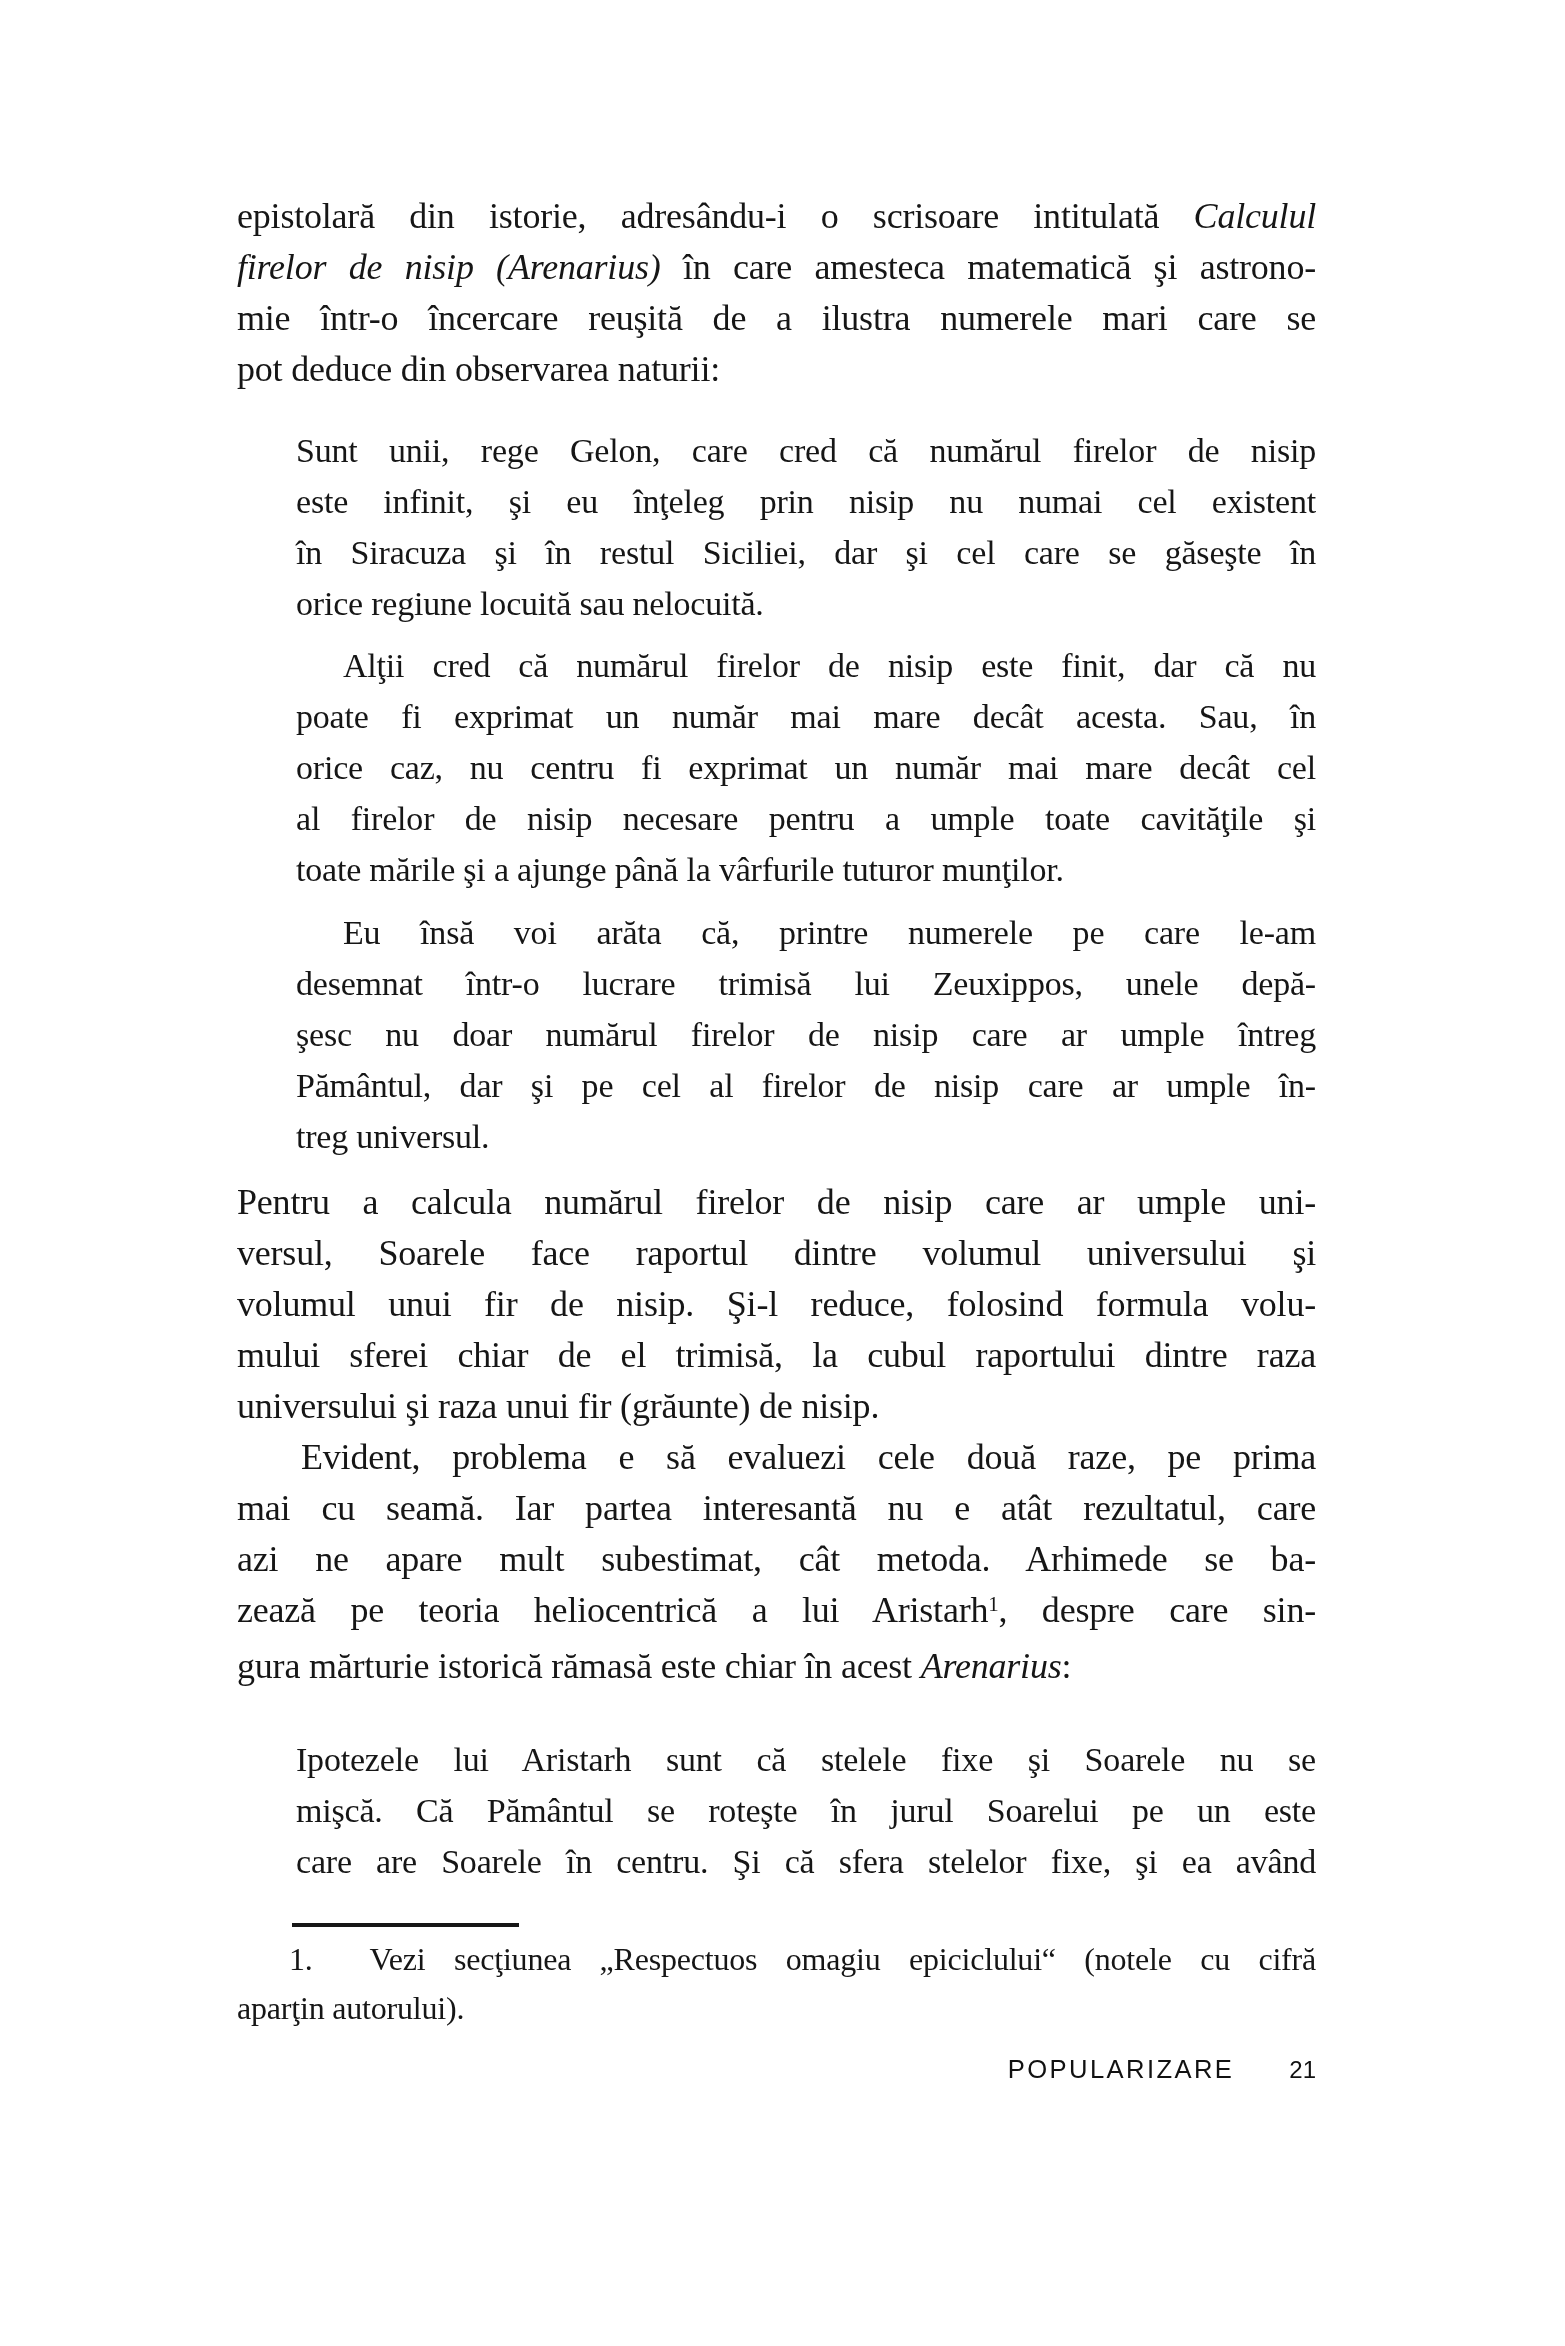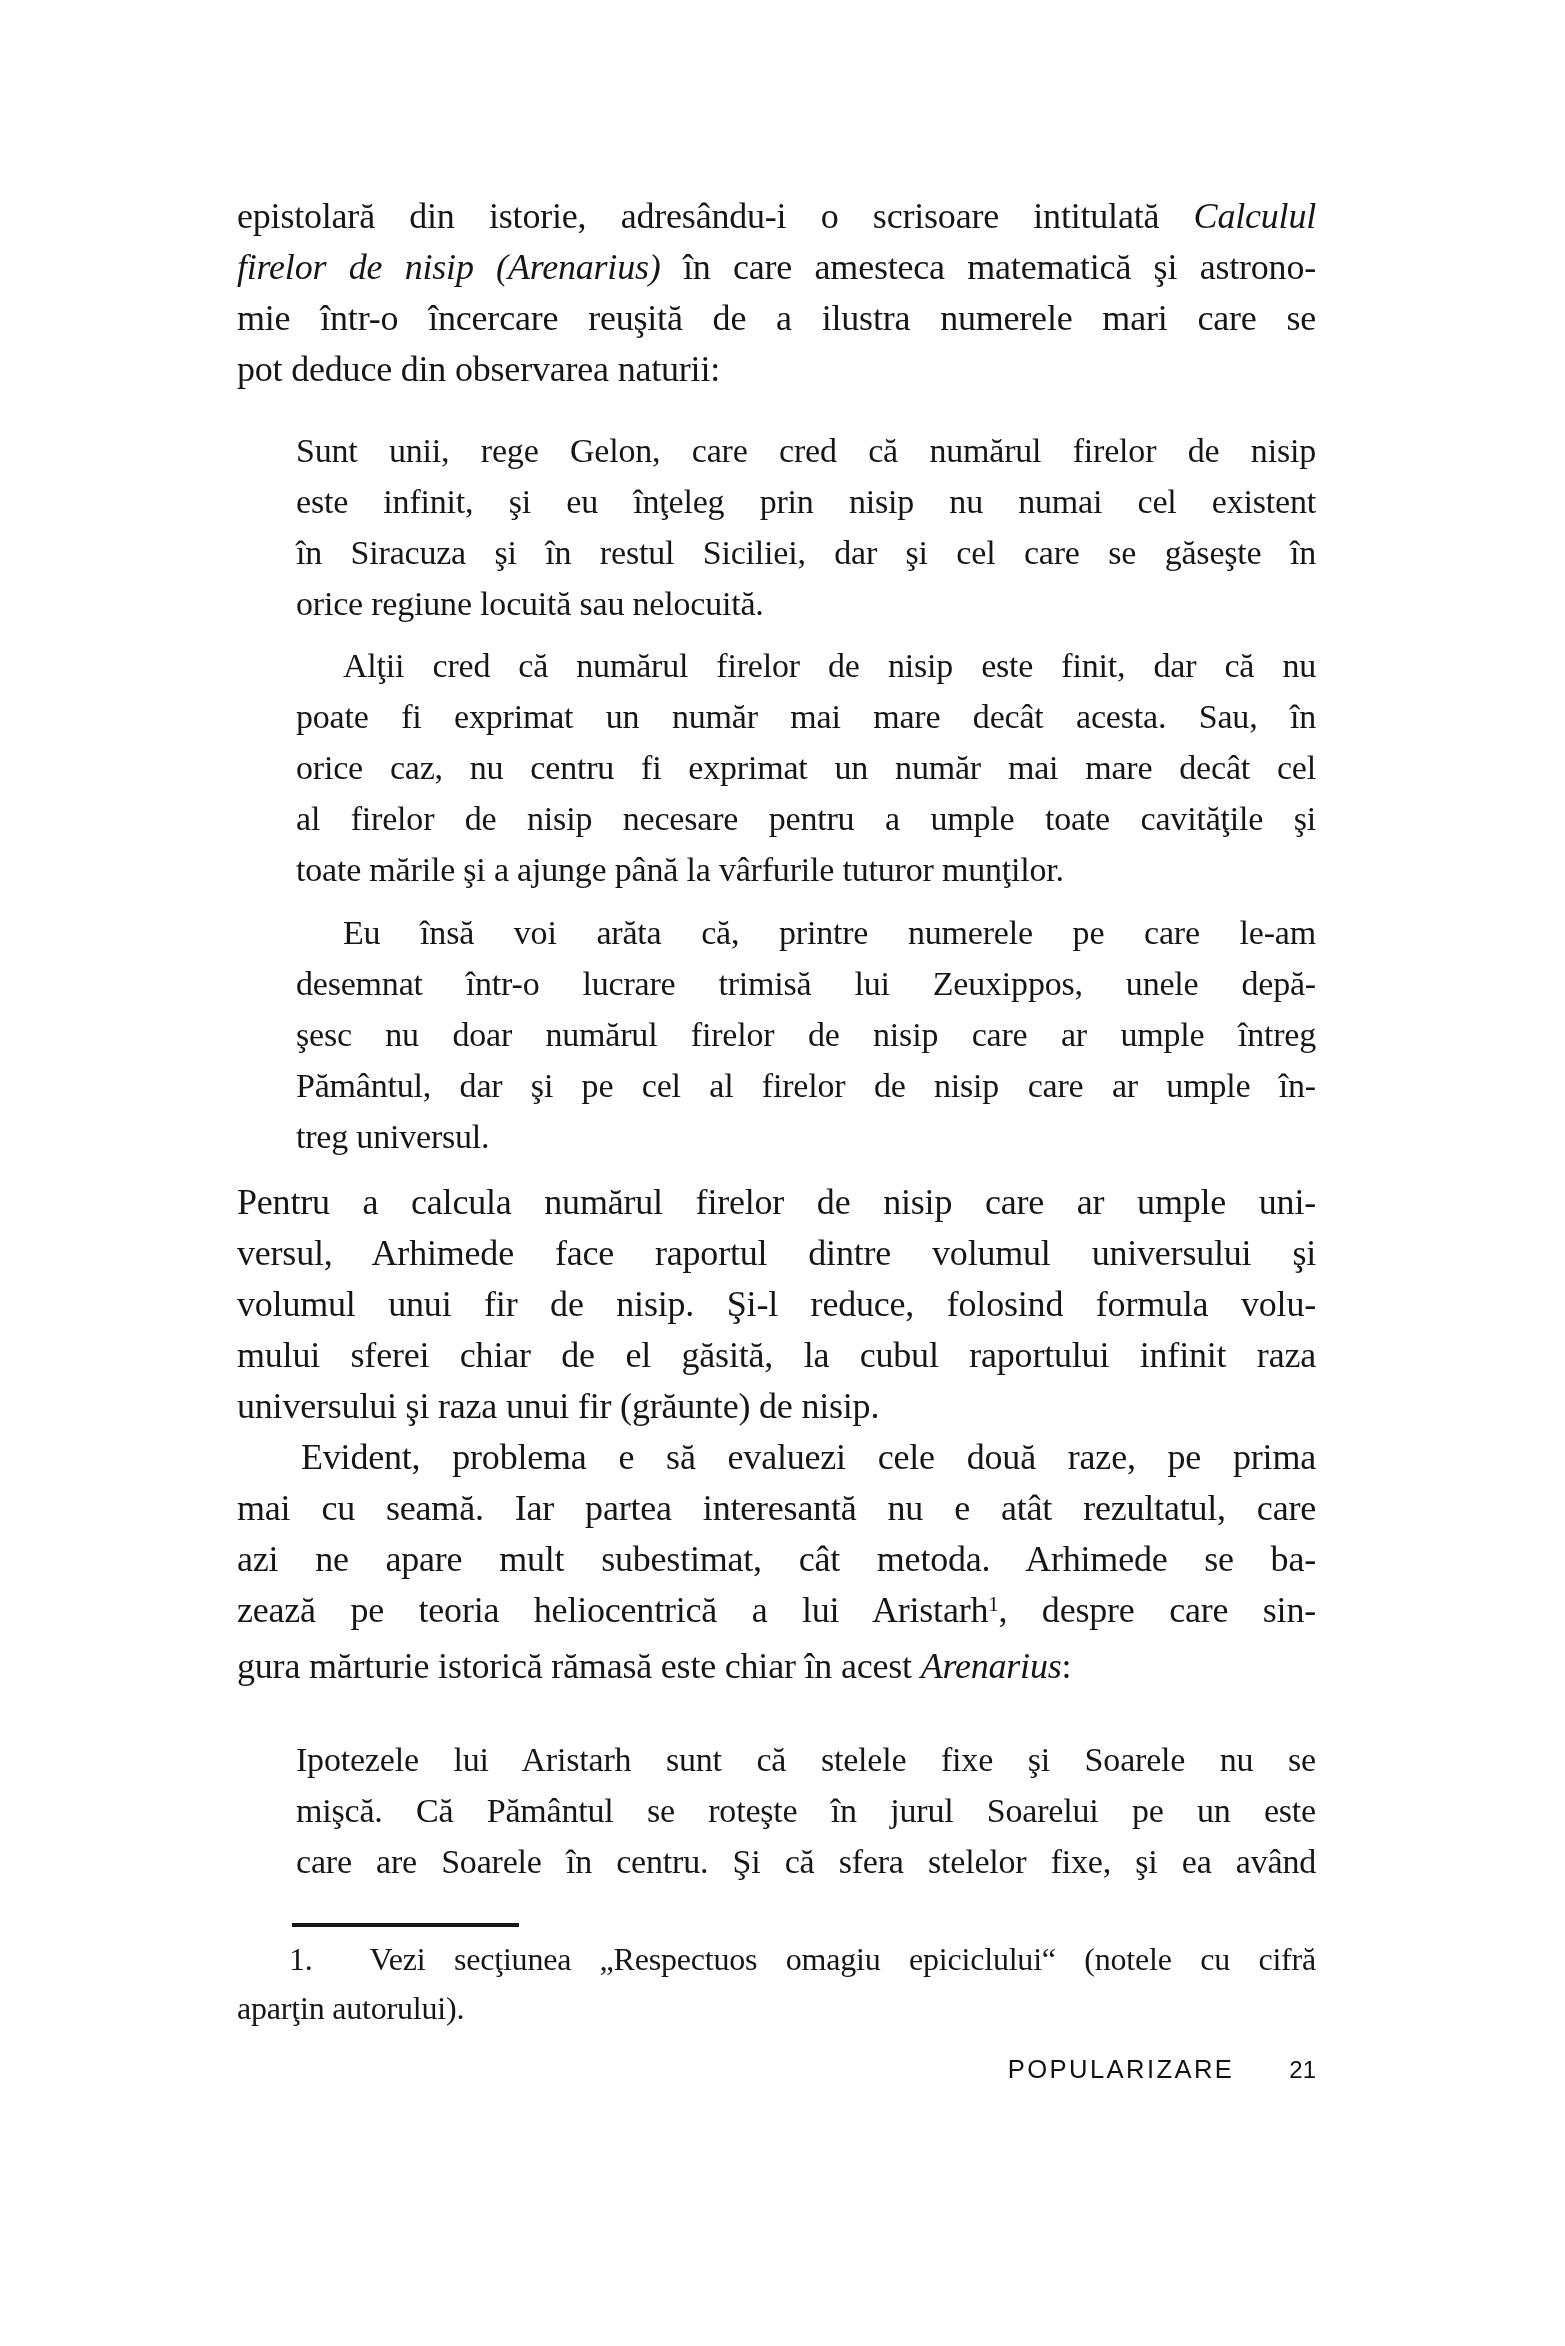--- a/index.html
+++ b/index.html
@@ -81,23 +81,23 @@
           <div class="line first-indent"><span class="seg">Eu însă voi arăta că, printre numerele pe care le-am</span></div>
           <div class="line"><span class="seg">desemnat într-o lucrare trimisă lui Zeuxippos, unele depă-</span></div>
           <div class="line"><span class="seg">şesc nu doar numărul firelor de nisip care ar umple întreg</span></div>
           <div class="line"><span class="seg">Pământul, dar şi pe cel al firelor de nisip care ar umple în-</span></div>
           <div class="line last"><span class="seg">treg universul.</span></div>
         </div>
       </div>
       <div class="block body">
         <div class="para">
           <div class="line"><span class="seg">Pentru a calcula numărul firelor de nisip care ar umple uni-</span></div>
-          <div class="line"><span class="seg">versul, Arhimede face raportul dintre volumul universului şi</span></div>
+          <div class="line"><span class="seg">versul, Soarele face raportul dintre volumul universului şi</span></div>
           <div class="line"><span class="seg">volumul unui fir de nisip. Şi-l reduce, folosind formula volu-</span></div>
-          <div class="line"><span class="seg">mului sferei chiar de el găsită, la cubul raportului infinit raza</span></div>
+          <div class="line"><span class="seg">mului sferei chiar de el trimisă, la cubul raportului dintre raza</span></div>
           <div class="line last"><span class="seg">universului şi raza unui fir (grăunte) de nisip.</span></div>
         </div>
         <div class="para">
           <div class="line first-indent"><span class="seg">Evident, problema e să evaluezi cele două raze, pe prima</span></div>
           <div class="line"><span class="seg">mai cu seamă. Iar partea interesantă nu e atât rezultatul, care</span></div>
           <div class="line"><span class="seg">azi ne apare mult subestimat, cât metoda. Arhimede se ba-</span></div>
           <div class="line"><span class="seg">zează pe teoria heliocentrică a lui Aristarh</span><span class="seg sup">1</span><span class="seg">, despre care sin-</span></div>
           <div class="line last"><span class="seg">gura mărturie istorică rămasă este chiar în acest </span><span class="seg i">Arenarius</span><span class="seg">:</span></div>
         </div>
       </div>

